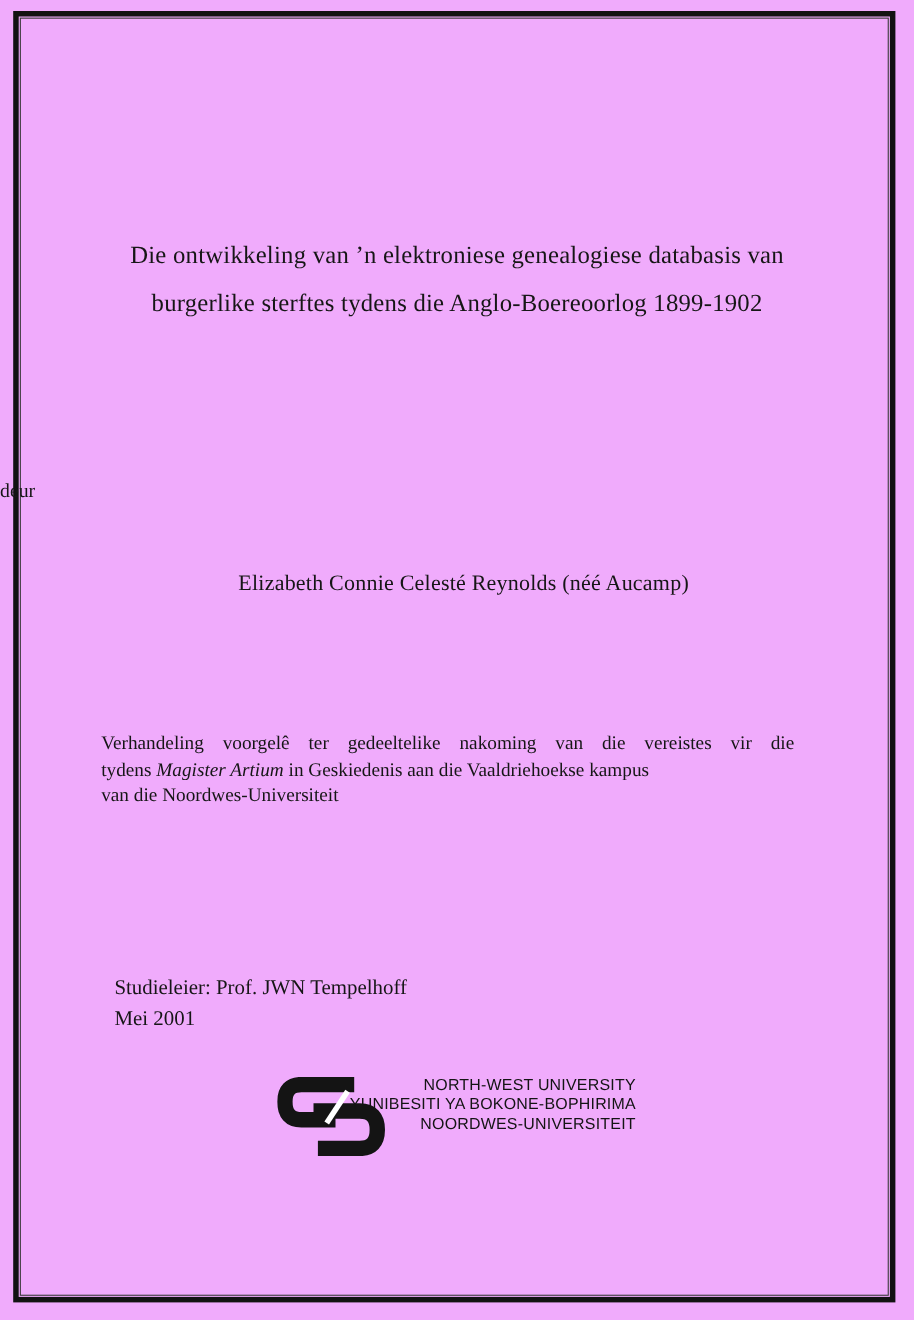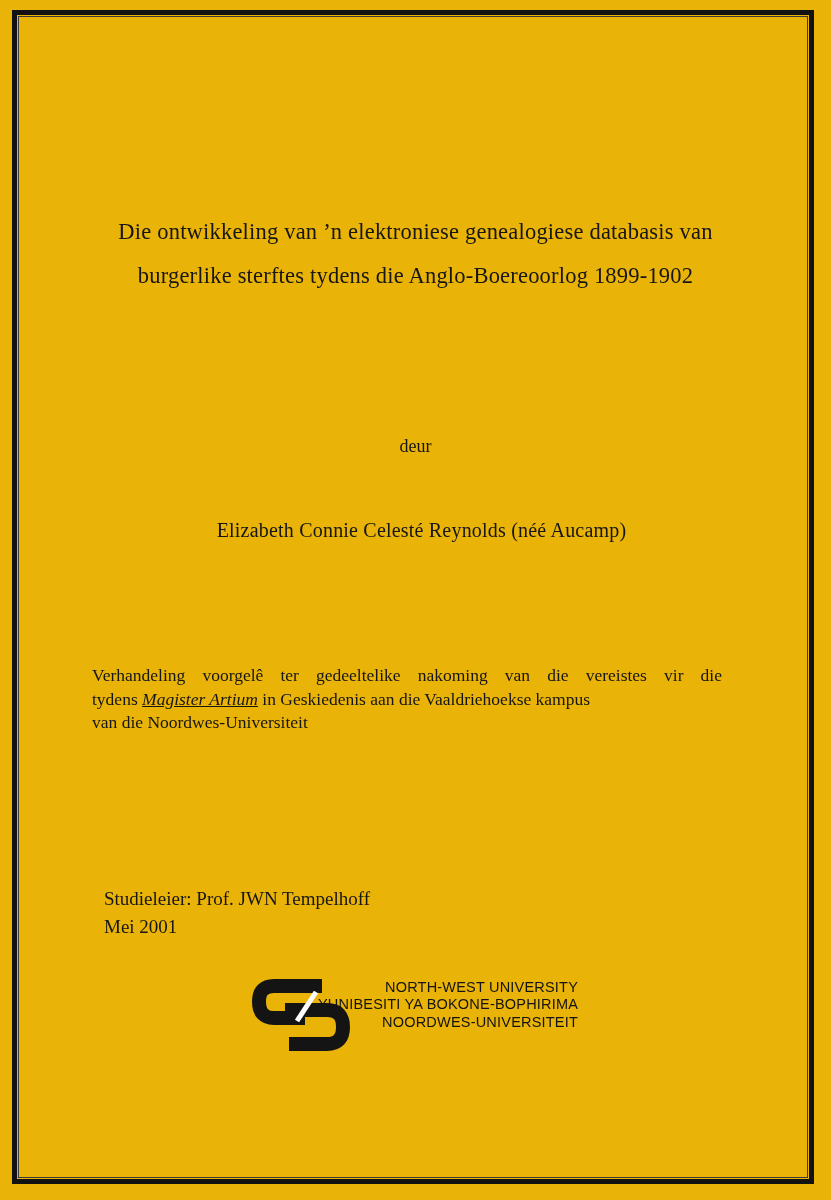--- a/index.html
+++ b/index.html
@@ -4,21 +4,21 @@
 <style>
   html, body {
     margin: 0;
     padding: 0;
     background: #ffffff;
   }
   .page {
     position: relative;
     width: 831px;
     height: 1200px;
-    background: #eab308;
+    background: #f0abfc;
     font-family: "Liberation Serif", serif;
     color: #161616;
     overflow: hidden;
   }
   
   .frame {
     position: absolute;
     left: 12px;
     top: 10px;
     width: 802px;
@@ -39,21 +39,20 @@
     text-align: center;
     font-size: 22.5px;
     line-height: 44px;
     letter-spacing: 0.2px;
   }
   .byline {
     position: absolute;
     top: 436px;
     left: 0;
     right: 0;
-    text-align: center;
     font-size: 18px;
   }
   .author {
     position: absolute;
     top: 519px;
     left: 12px;
     right: 0;
     text-align: center;
     font-size: 20px;
     letter-spacing: 0.2px;
@@ -65,21 +64,20 @@
     width: 630px;
     font-size: 17.5px;
     line-height: 23.5px;
   }
   .statement .just {
     text-align: justify;
     text-align-last: justify;
   }
   .statement em {
     font-style: italic;
-    text-decoration: underline;
   }
   .supervisor-block {
     position: absolute;
     top: 885px;
     left: 104px;
     font-size: 19px;
     line-height: 27.5px;
   }
   .logo {
     position: absolute;

